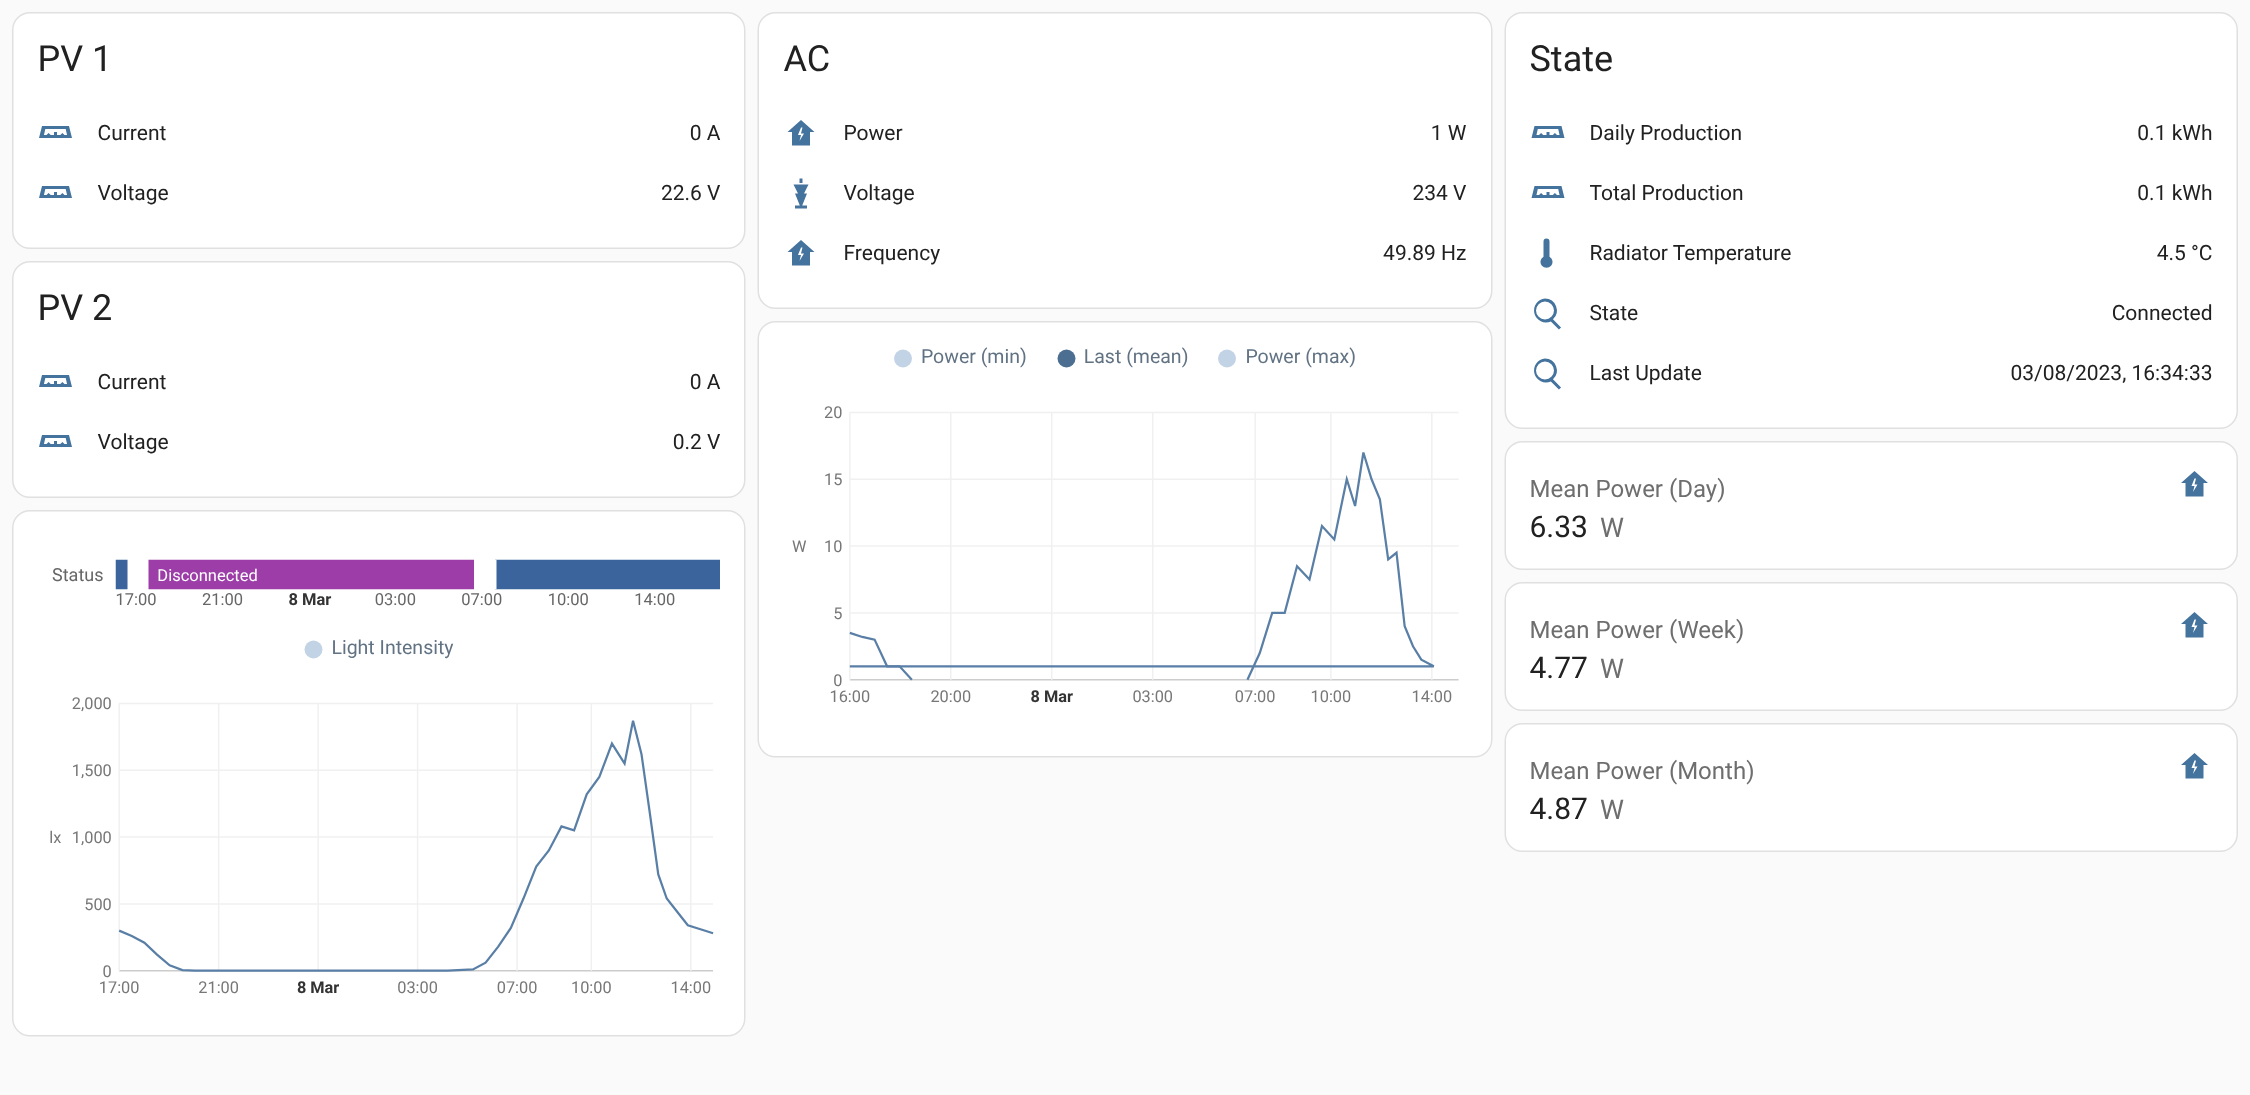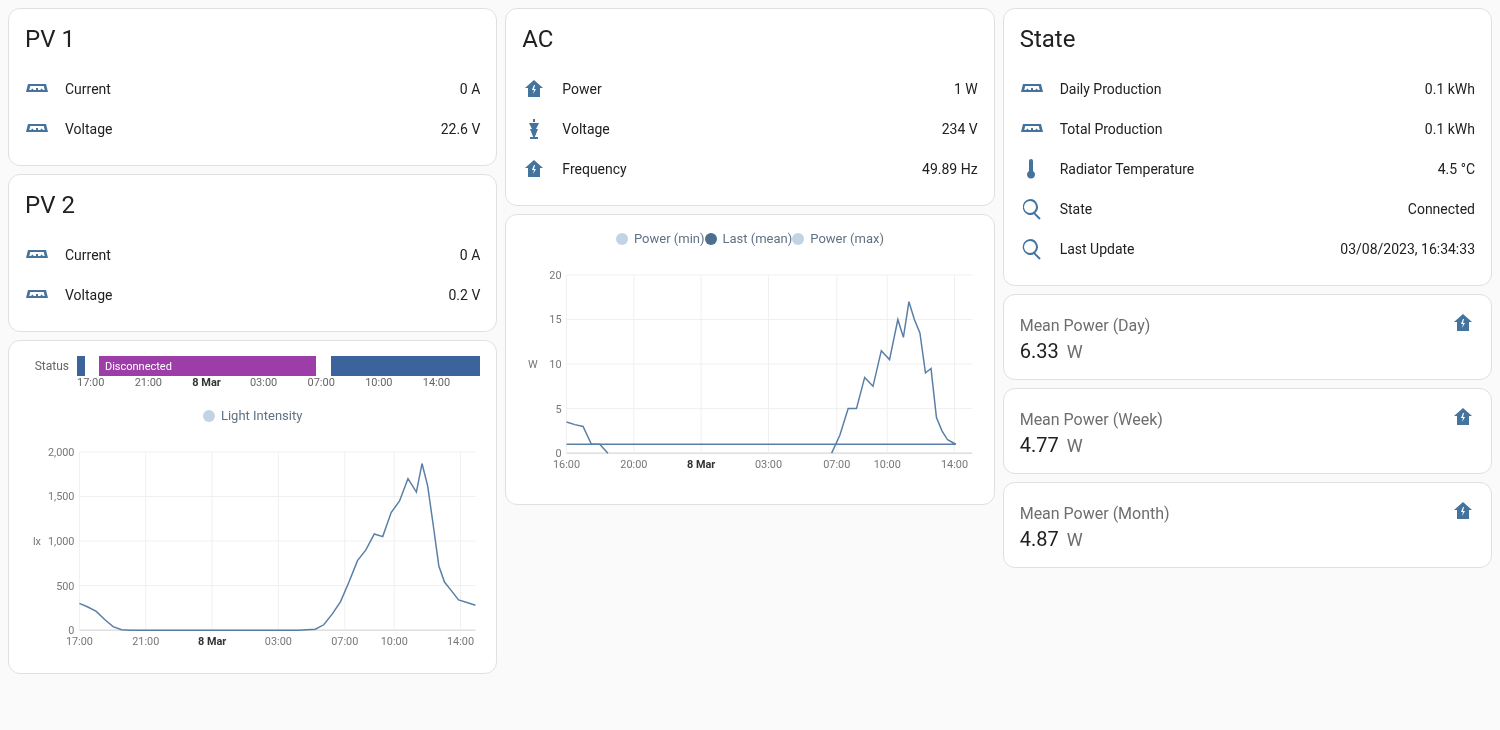--- a/index.html
+++ b/index.html
@@ -82,36 +82,37 @@
   .stat-card .stat-unit {
     font-size: 18px;
     color: #6e6e6e;
     margin-left: 4px;
   }
 
   
   .chart-card { padding: 16px; }
   .legend {
     display: flex;
+    gap: 20px;
     justify-content: center;
     margin-bottom: 8px;
     font-size: 13px;
     color: #617283;
   }
   .legend-item { display: inline-flex; align-items: center; gap: 6px; }
   .legend-dot {
     width: 12px; height: 12px; border-radius: 50%;
     background: #7a9bbf;
     display: inline-block;
   }
   .legend-dot.light { background: #c2d3e6; }
   .legend-dot.mid { background: #4b6e91; }
 
   
-  .status-card { padding: 15px 16px 8px 16px; }
+  .status-card { padding: 32px 16px 8px 16px; }
   .status-row {
     display: flex;
     align-items: center;
     gap: 8px;
   }
   .status-label {
     font-size: 12px;
     color: #666;
     width: 44px;
     text-align: right;

